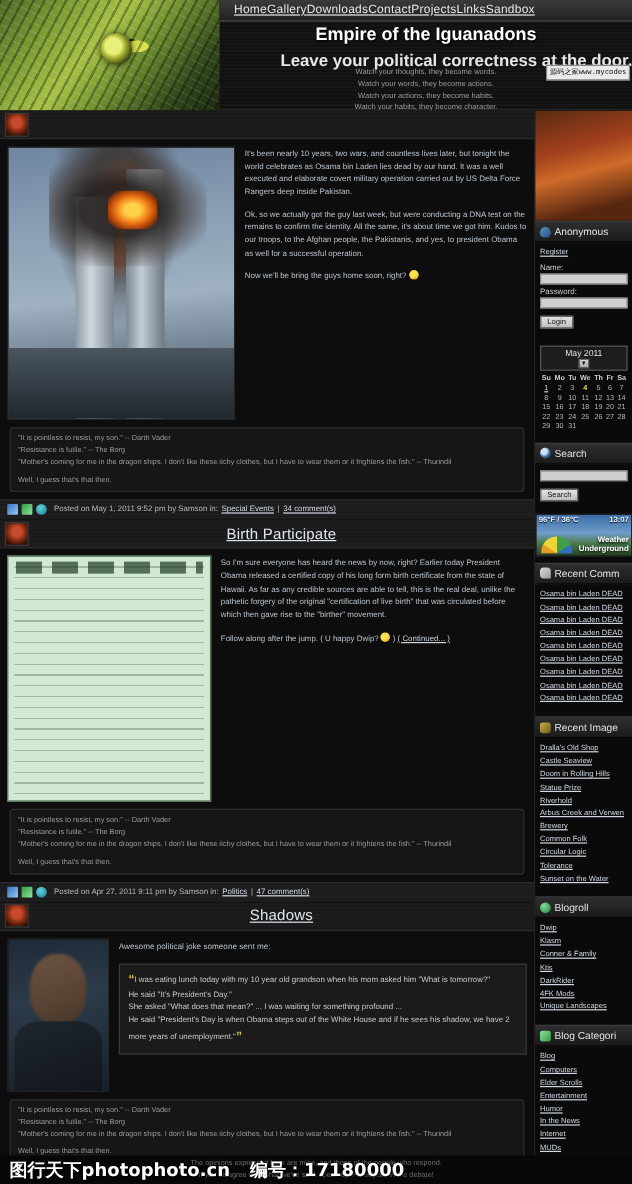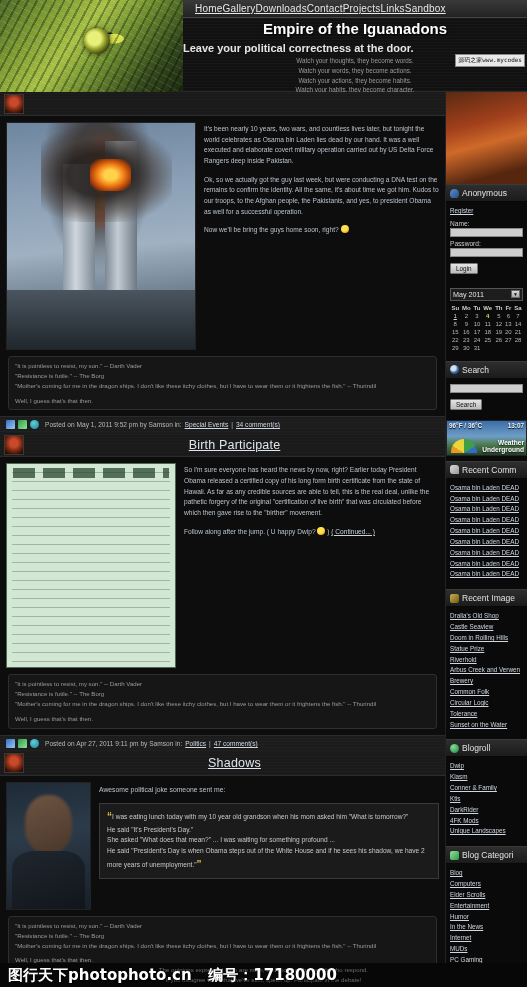--- a/index.html
+++ b/index.html
@@ -50,21 +50,21 @@
     color: #e8e8e8; font-size: 10px; text-decoration: underline;
     white-space: nowrap; letter-spacing: .2px;
   }
   .site-title {
     position: absolute; left: 183px; top: 20px; right: 0;
     text-align: center; color: #fff; font-size: 15px; font-weight: bold;
     text-shadow: 1px 1px 2px #000;
   }
   .site-tagline {
     position: absolute; left: 183px; top: 42px; right: 0;
-    text-align: left; color: #e6e6e6; font-size: 11px; font-weight: bold;
+    text-align: right; color: #e6e6e6; font-size: 14px; font-weight: bold;
   }
   .quote-block {
     position: absolute; left: 183px; top: 56px; right: 0;
     text-align: center; color: #9a9a9a; font-size: 6.3px; line-height: 1.55;
   }
   .watermark-badge {
     position: absolute; right: 2px; top: 54px;
     background: #e9e9e9; color: #111; font-size: 6px;
     padding: 1px 2px; border: 1px solid #888; white-space: nowrap;
     font-family: "DejaVu Sans Mono", monospace;
@@ -240,21 +240,21 @@
   .sb-btn {
     margin-top: 4px; background: linear-gradient(#e4e4e4, #bdbdbd);
     border: 1px solid #777; color: #111; font-size: 6.4px;
     padding: 1px 5px; border-radius: 1px; display: inline-block;
   }
 
   
   .cal-select {
     display: flex; justify-content: space-between; align-items: center;
     background: #1d1d1d; border: 1px solid #555; color: #e0e0e0;
-    font-size: 7.2px; padding: 1px 2px; margin-bottom: 3px;
+    font-size: 7.2px; padding: 1px 2px; margin-bottom: 3px; flex-direction: column;
   }
   .cal-arrow {
     width: 9px; height: 8px; background: linear-gradient(#d8d8d8, #a8a8a8);
     border: 1px solid #666; color: #111; font-size: 5px; line-height: 7px; text-align: center;
   }
   table.cal { width: 100%; border-collapse: collapse; }
   table.cal th {
     color: #d0d0d0; font-size: 6px; font-weight: bold; padding: 1px 0; text-align: center;
   }
   table.cal td {

